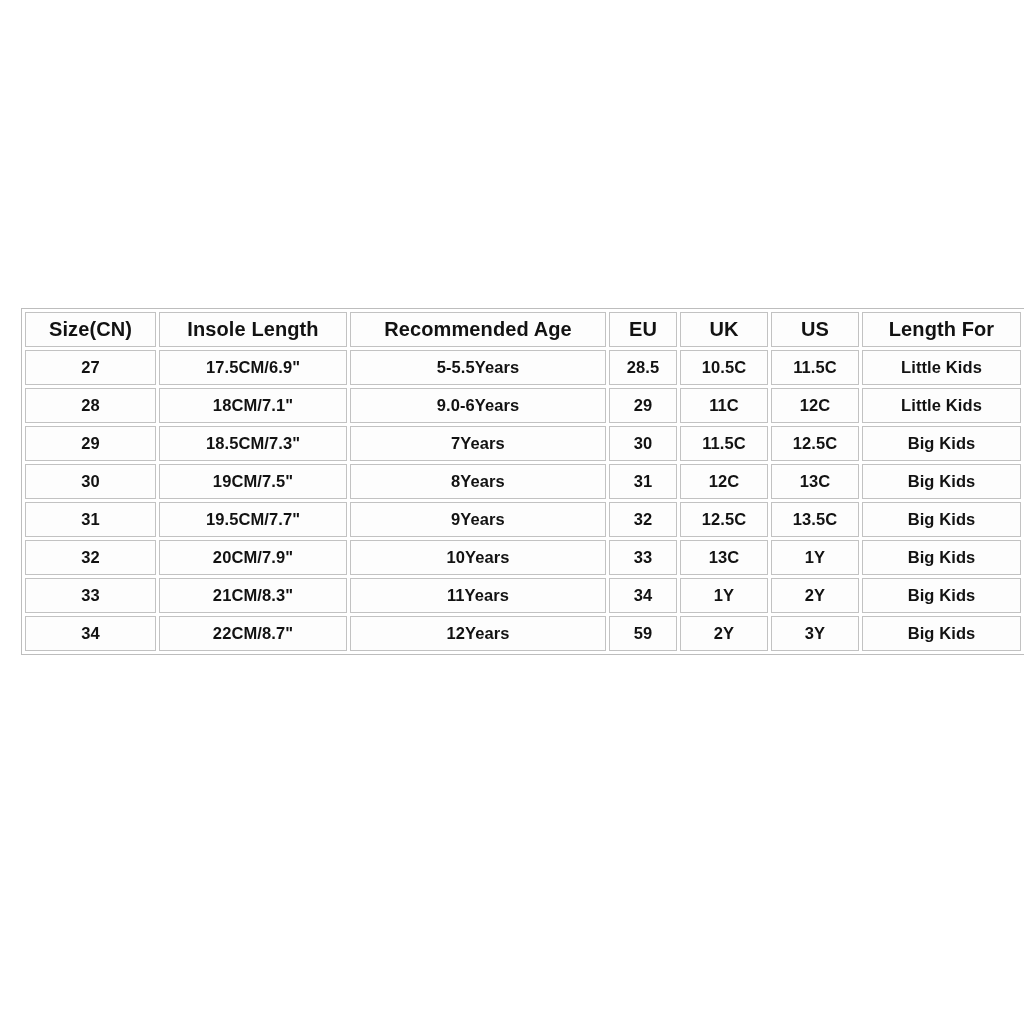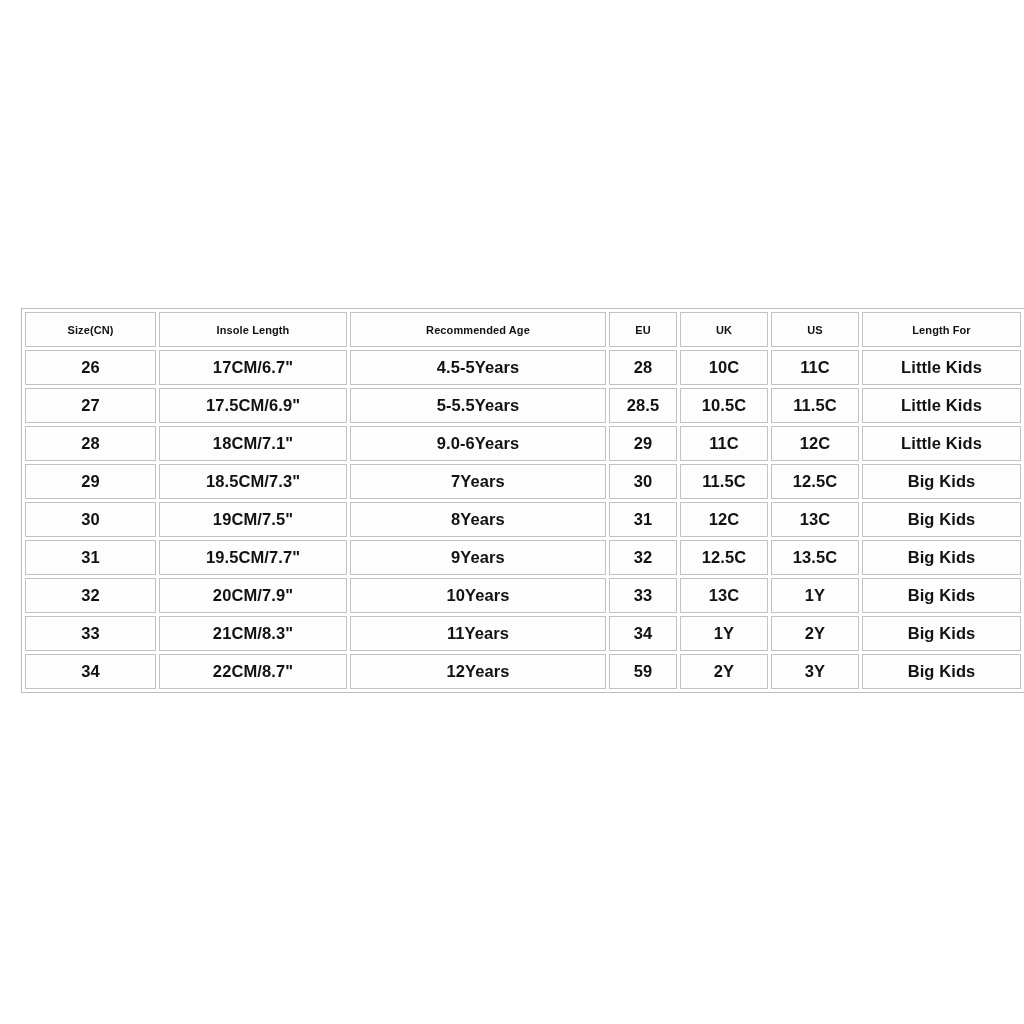--- a/index.html
+++ b/index.html
@@ -44,21 +44,21 @@
     vertical-align: middle;
     font-family: "Liberation Sans", sans-serif;
     font-weight: bold;
     font-size: 16.5px;
     color: #121212;
     letter-spacing: 0.1px;
     white-space: nowrap;
     overflow: hidden;
   }
   table.size-chart th {
-    font-size: 11px;
+    font-size: 20px;
   }
   
   col.c-cn      { width: 131px; }
   col.c-insole  { width: 188px; }
   col.c-age     { width: 256px; }
   col.c-eu      { width: 68px;  }
   col.c-uk      { width: 88px;  }
   col.c-us      { width: 88px;  }
   col.c-suit    { width: 159px; }
 </style>
@@ -83,29 +83,20 @@
           <th>Size(CN)</th>
           <th>Insole Length</th>
           <th>Recommended Age</th>
           <th>EU</th>
           <th>UK</th>
           <th>US</th>
           <th>Length For</th>
         </tr>
       </thead>
       <tbody>
-        <tr>
-          <td>26</td>
-          <td>17CM/6.7"</td>
-          <td>4.5-5Years</td>
-          <td>28</td>
-          <td>10C</td>
-          <td>11C</td>
-          <td>Little Kids</td>
-        </tr>
         <tr>
           <td>27</td>
           <td>17.5CM/6.9"</td>
           <td>5-5.5Years</td>
           <td>28.5</td>
           <td>10.5C</td>
           <td>11.5C</td>
           <td>Little Kids</td>
         </tr>
         <tr>

